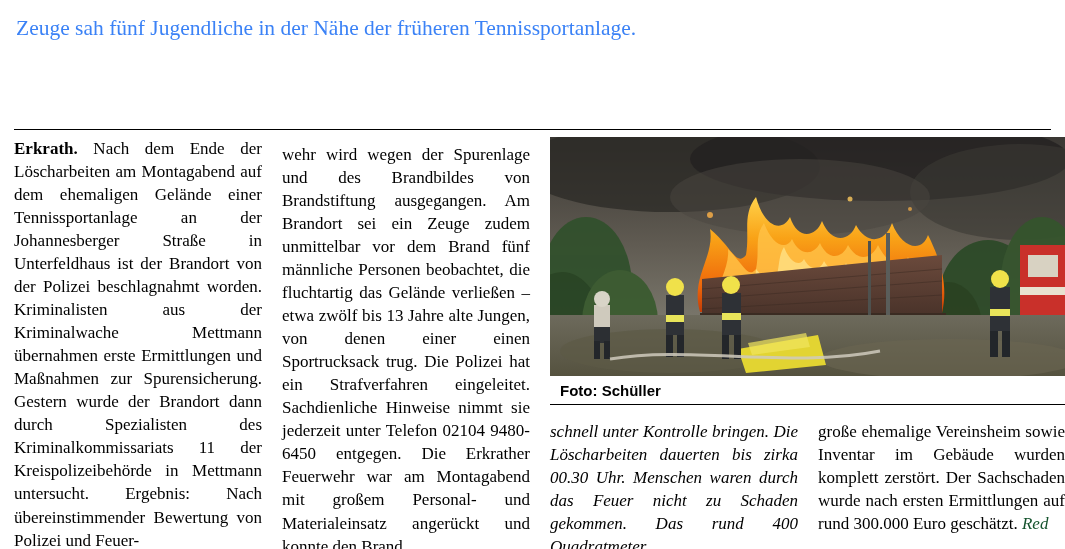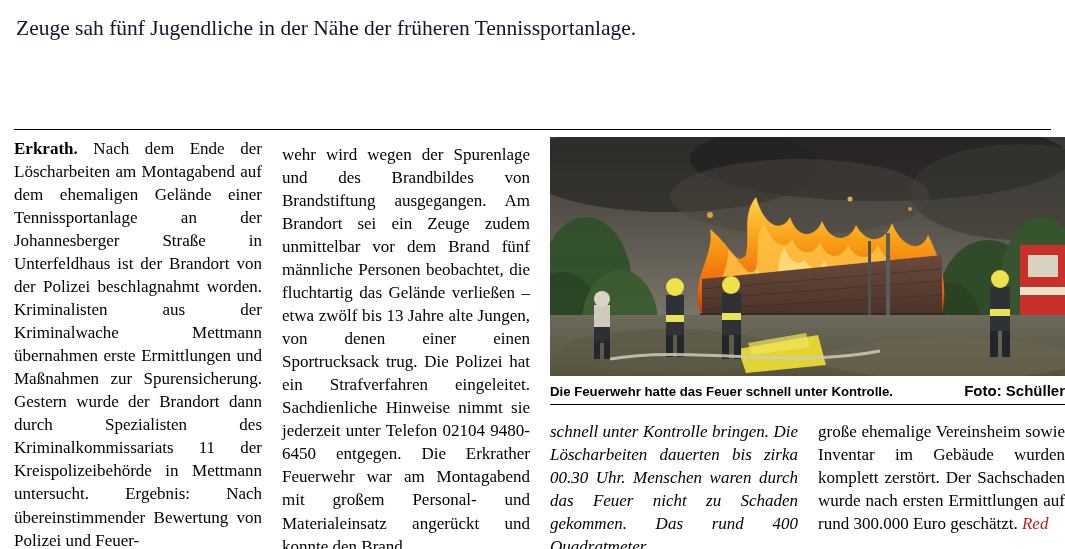--- a/index.html
+++ b/index.html
@@ -29,21 +29,21 @@
     letter-spacing: -0.3px;
     margin: 18px 0 0 14px;
     color: #000;
   }
   .subhead {
     font-family: "Liberation Serif", serif;
     font-weight: normal;
     font-size: 21.5px;
     line-height: 1.1;
     margin: 17px 0 0 16px;
-    color: #0f172a;
+    color: #3b82f6;
   }
   .rule {
     position: absolute;
     left: 14px;
     right: 14px;
     top: 112px;
     height: 1px;
     background: #000;
   }
   .content {
@@ -104,21 +104,21 @@
     white-space: nowrap;
     padding-left: 10px;
   }
   .caption-rule {
     width: 515px;
     height: 1px;
     background: #000;
     margin-top: 5px;
   }
   .red {
-    color: #b91c1c;
+    color: #14532d;
     font-style: italic;
   }
 </style>
 </head>
 <body>
 
 <div class="page">
 
 
   <h2 class="subhead">Zeuge sah fünf Jugendliche in der Nähe der früheren Tennissportanlage.</h2>
@@ -236,21 +236,20 @@
             <rect x="440" y="172" width="20" height="7" fill="#e8e45a"></rect>
             <circle cx="450" cy="142" r="9" fill="#f0e14a"></circle>
             <rect x="440" y="194" width="8" height="26" fill="#23262a"></rect>
             <rect x="452" y="194" width="8" height="26" fill="#23262a"></rect>
           </g>
 
           <path d="M60 222 C140 208 240 232 330 214" stroke="#cfcabd" stroke-width="3" fill="none" opacity="0.85"></path>
         </svg>
       </div>
       <div class="caption-row">
-        <span class="caption-text">Die Feuerwehr hatte das Feuer schnell unter Kontrolle.</span>
         <span class="credit">Foto: Schüller</span>
       </div>
       <div class="caption-rule"></div>
     </div>
 
     <div class="col col-3">
       <p>schnell unter Kontrolle bringen. Die Löscharbeiten dauerten bis zirka 00.30 Uhr. Menschen waren durch das Feuer nicht zu Schaden gekommen. Das rund 400 Quadratmeter</p>
     </div>
 
     <div class="col col-4">

